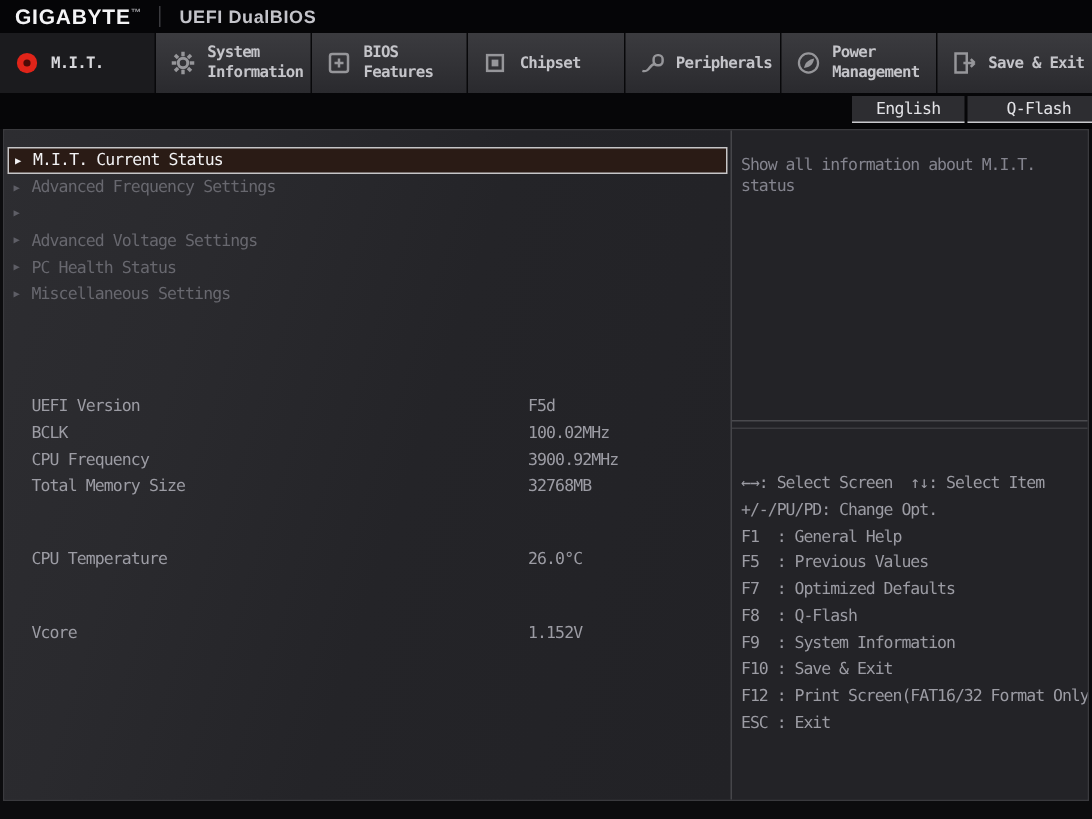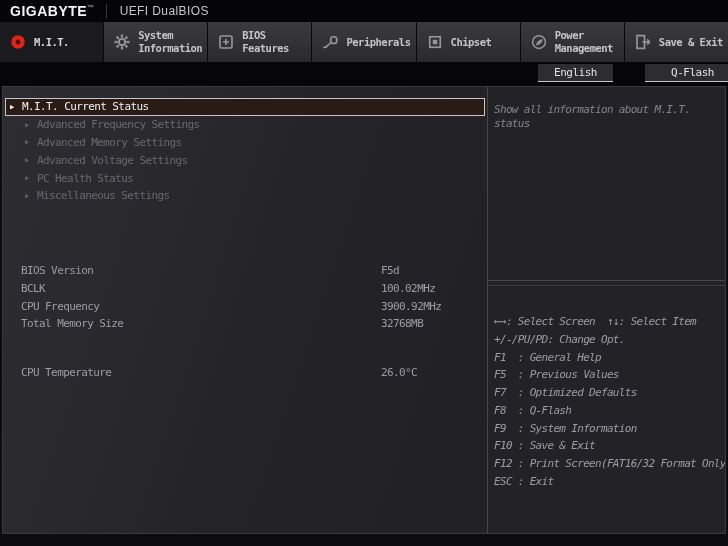--- a/index.html
+++ b/index.html
@@ -20,21 +20,21 @@
   .brand {
     margin-left:10px;
     font-family:"Liberation Sans", sans-serif;
     font-weight:bold; font-size:14px; letter-spacing:0.5px;
     color:#f4f4f6;
   }
   .brand sup { font-size:7px; color:#9a9a9e; }
   .brand-sep { width:1px; height:14px; background:#3a3a3e; margin:0 13px 0 11px; }
   .subtitle {
     font-family:"Liberation Sans", sans-serif;
-    font-size:12px; color:#c4c4ca; letter-spacing:0.4px;
+    font-size:12px; color:#c4c4ca; letter-spacing:0.4px;font-weight:bold;
   }
 
   
   .tabbar {
     position:absolute; left:0; top:22px; width:728px; height:40px;
     background:#08080a; display:flex; gap:1px;font-weight:bold;
   }
   .tab {
     flex:1 1 0; min-width:0;
     display:flex; align-items:center;
@@ -48,60 +48,60 @@
   .tab-label { font-size:10.5px; line-height:13px; letter-spacing:-0.5px; white-space:nowrap; overflow:hidden; }
 
   
   .toolbar { position:absolute; left:0; top:62px; width:728px; height:24px; background:#060608; }
   .toolbtn {
     position:absolute; top:2px; height:18px;
     background:#2d2d31; border:0; border-bottom:1px solid #c9c9cd;
     color:#e3e3e7; font-family:inherit; font-size:11px; letter-spacing:-0.5px;
     line-height:18px; text-align:center; padding:0; cursor:pointer;
   }
-  #btn-language { left:538px; width:75px; }
+  #btn-language { left:568px; width:75px; }
   #btn-qflash   { left:645px; width:95px; }
 
   
   .main {
     position:absolute; left:2px; top:86px; width:724px; height:448px;
     box-sizing:border-box; border:1px solid #3a3a3e; background:#232327;
   }
   .left-panel {
     position:absolute; left:0; top:0; width:484px; height:100%;
     background:linear-gradient(108deg,#2d2d31 0%,#2a2a2e 26%,#242428 55%,#222226 100%);
   }
   .right-panel {
     position:absolute; left:484px; top:0; width:238px; height:100%;
-    box-sizing:border-box; border-left:1px solid #46464a; background:#232327;font-style:italic;
+    box-sizing:border-box; border-left:1px solid #46464a; background:#232327;
   }
 
   
   .menu { position:absolute; left:0; right:0; top:11px; }
   .menu-row {
     height:17.8px; box-sizing:border-box;
     display:flex; align-items:center;
-    padding-left:22px;
+    padding-left:6px;
     color:#68686f; font-size:11px; letter-spacing:-0.6px;
     cursor:pointer;
   }
   .arrow-icon { width:12px; flex:none; font-size:7px; color:#5e5e66; }
   .menu-row.selected {
     background:#2a1b15;
     border:1px solid #c6c6c8;
     margin:0 2px; padding-left:4px;
     color:#f2f2f4;
   }
   .menu-row.selected .arrow-icon { color:#f2f2f4; }
 
   
   .status-list { position:absolute; left:0; right:0; top:175px; }
   .status-row { position:relative; height:17.8px; color:#9c9ca4; font-size:11px; letter-spacing:-0.6px; }
   .status-row .s-label { position:absolute; left:18px; top:2px; }
-  .status-row .s-value { position:absolute; left:378px; top:2px; }
+  .status-row .s-value { position:absolute; left:349px; top:2px; }
   .gap-row { margin-top:31px; }
 
   
   .help-desc {
     position:absolute; left:6px; right:3px; top:16px;
     color:#84848e; font-size:11px; letter-spacing:-0.68px; line-height:14px;
   }
   .divider {
     position:absolute; left:0; right:0; top:193px; height:4px;
     border-top:1px solid #4a4a4e; border-bottom:1px solid #3c3c40;
@@ -159,35 +159,35 @@
           <rect x="4" y="4" width="16" height="16" rx="2" fill="none" stroke="#96969a" stroke-width="2.2"></rect>
           <path d="M12 8v8M8 12h8" stroke="#96969a" stroke-width="2.2" fill="none"></path>
         </svg>
     </span>
     <span class="tab-label"><span>BIOS</span><br><span>Features</span></span>
   </div>
 
   <div class="tab">
     <span class="tab-icon">
       <svg viewBox="0 0 24 24">
+          <rect x="5" y="5" width="14" height="14" fill="none" stroke="#96969a" stroke-width="2.2"></rect>
+          <rect x="9" y="9" width="6" height="6" fill="#96969a"></rect>
+        </svg>
+    </span>
+    <span class="tab-label"><span>Chipset</span></span>
+  </div>
+
+  <div class="tab">
+    <span class="tab-icon">
+      <svg viewBox="0 0 24 24">
           <path d="M3 19c7 2 6-7 12-6" fill="none" stroke="#96969a" stroke-width="2.2"></path>
           <rect x="13" y="5" width="8" height="9" rx="3.5" fill="none" stroke="#96969a" stroke-width="2.2"></rect>
         </svg>
     </span>
     <span class="tab-label"><span>Peripherals</span></span>
-  </div>
-
-  <div class="tab">
-    <span class="tab-icon">
-      <svg viewBox="0 0 24 24">
-          <rect x="5" y="5" width="14" height="14" fill="none" stroke="#96969a" stroke-width="2.2"></rect>
-          <rect x="9" y="9" width="6" height="6" fill="#96969a"></rect>
-        </svg>
-    </span>
-    <span class="tab-label"><span>Chipset</span></span>
   </div>
 
   <div class="tab">
     <span class="tab-icon">
       <svg viewBox="0 0 24 24">
           <circle cx="12" cy="12" r="8.5" fill="none" stroke="#96969a" stroke-width="2"></circle>
           <path d="M8 16.5c1-5.5 4.5-7.5 9-8.5-1 5.5-3.5 7.5-9 8.5z" fill="#96969a"></path>
         </svg>
     </span>
     <span class="tab-label"><span>Power</span><br><span>Management</span></span>
@@ -218,56 +218,59 @@
       <div class="menu-row selected">
         <span class="arrow-icon">▶</span>
         <span>M.I.T. Current Status</span>
       </div>
       <div class="menu-row">
         <span class="arrow-icon">▶</span>
         <span>Advanced Frequency Settings</span>
       </div>
       <div class="menu-row">
         <span class="arrow-icon">▶</span>
-        <span>Advanced Memory Settings</span>
       </div>
       <div class="menu-row">
         <span class="arrow-icon">▶</span>
         <span>Advanced Voltage Settings</span>
       </div>
       <div class="menu-row">
         <span class="arrow-icon">▶</span>
         <span>PC Health Status</span>
       </div>
       <div class="menu-row">
         <span class="arrow-icon">▶</span>
         <span>Miscellaneous Settings</span>
       </div>
     </div>
 
     <div class="status-list">
       <div class="status-row">
-        <span class="s-label">BIOS Version</span>
+        <span class="s-label">UEFI Version</span>
         <span class="s-value">F5d</span>
       </div>
       <div class="status-row">
         <span class="s-label">BCLK</span>
         <span class="s-value">100.02MHz</span>
       </div>
       <div class="status-row">
         <span class="s-label">CPU Frequency</span>
         <span class="s-value">3900.92MHz</span>
       </div>
       <div class="status-row">
         <span class="s-label">Total Memory Size</span>
         <span class="s-value">32768MB</span>
       </div>
       <div class="status-row gap-row">
         <span class="s-label">CPU Temperature</span>
         <span class="s-value">26.0°C</span>
+      </div>
+      <div class="status-row gap-row">
+        <span class="s-label">Vcore</span>
+        <span class="s-value">1.152V</span>
       </div>
     </div>
 
   </div>
 
   <div class="right-panel">
     <div class="help-desc">Show all information about M.I.T. status</div>
     <div class="divider"></div>
     <div class="legend">
       <div class="legend-line">←→: Select Screen  ↑↓: Select Item</div>

